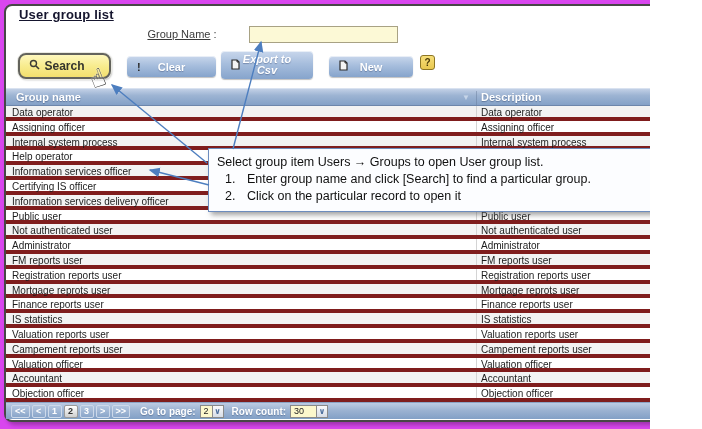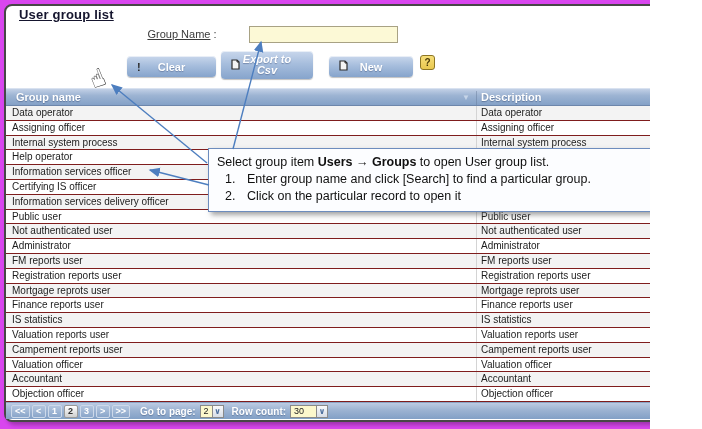--- a/index.html
+++ b/index.html
@@ -48,21 +48,21 @@
                 background:linear-gradient(to bottom,#c2d0e6 0%,#9db4d3 40%,#84a1c7 100%);
                 border-top:1px solid #d9e2f0; border-bottom:1px solid #6d86ab; }
   .tbl-header .hcell { position:absolute; top:0; font-size:11px; font-weight:bold; color:#fff;
                        line-height:17px; text-shadow:0 1px 1px rgba(40,60,100,.45); }
   .hcell.group { left:10px; }
   .hcell.desc  { left:475px; }
   .sort-ind { position:absolute; left:456px; top:1px; font-size:8px; color:rgba(235,242,252,.55); line-height:16px; }
   .hdr-divider { position:absolute; left:470px; top:2px; width:1px; height:14px; background:rgba(100,120,150,.45); }
 
   .tbl-body { position:absolute; left:6px; top:106px; width:688px; height:296px; background:#fff; }
-  .trow { position:relative; width:100%; height:14.8px; border-bottom:1px solid #7f1d1d; background:#fff; }
+  .trow { position:relative; width:100%; height:14.8px; border-bottom:4px solid #7f1d1d; background:#fff; }
   .trow.odd { background:#f3f3f3; }
   .trow .cell-group, .trow .cell-desc { position:absolute; top:0; font-size:10px; color:#1c1c1c;
                                         line-height:13.8px; white-space:nowrap; }
   .trow .cell-group { left:6px; width:462px; overflow:hidden; }
   .trow .cell-desc  { left:475px; width:208px; overflow:hidden; }
   .trow .vdiv { position:absolute; left:470px; top:0; width:1px; height:100%; background:#d4d4d4; }
 
   .pager { position:absolute; left:6px; top:402px; width:688px; height:17px;
            background:linear-gradient(to bottom,#bccbe3 0%,#9cb3d2 45%,#82a0c6 100%);
            border-top:1px solid #8ba3c4; display:flex; align-items:center; padding-left:5px;
@@ -78,21 +78,21 @@
                       color:#222; font-size:9px; line-height:11px; padding:0 3px; min-width:11px; }
   .fake-select.wide .val { min-width:26px; }
   .fake-select .arr { width:12px; background:linear-gradient(to bottom,#fafafa,#d7dde6);
                       border:1px solid #8a8a8a; color:#4d6f9d; font-size:8px; line-height:11px;
                       text-align:center; font-weight:bold; }
 
   .callout { position:absolute; left:208px; top:148px; width:482px; height:64px;
              background:#fcfdff; border:1px solid #6d8cbd;
              box-shadow:3px 3px 5px rgba(90,90,90,.55); z-index:30;
              font-size:12.5px; color:#101010; padding:5px 8px 4px 8px; line-height:17px; }
-  .callout b { font-weight:bold; }
+  .callout b { font-weight:normal; }
   .callout .citem { display:flex; }
   .callout .cnum { width:30px; padding-left:8px; }
 
   .anno-svg { position:absolute; left:0; top:0; width:702px; height:429px;
               pointer-events:none; z-index:40; }
 
   .cursor-hand { position:absolute; left:90px; top:64px; z-index:45; font-size:25px;
                  color:#2b2b2b; transform:rotate(-22deg); text-shadow:0 0 2px #fff, 0 0 1px #fff;
                  pointer-events:none; }
 </style>
@@ -101,20 +101,29 @@
 
 <div class="page">
 
   <div class="window"></div>
 
   <div class="page-title">User group list</div>
 
   <div class="search-label"><span class="lbl">Group Name</span><span> :</span></div>
   <input class="search-input" type="text" value="" style="">
 
+  <button class="btn-search">
+    <span class="micon">
+      <svg width="11" height="11" viewBox="0 0 11 11">
+          <circle cx="4.5" cy="4.5" r="3" fill="none" stroke="#3c3c34" stroke-width="1.4"></circle>
+          <line x1="7" y1="7" x2="10" y2="10" stroke="#3c3c34" stroke-width="1.6"></line>
+        </svg>
+    </span>
+    <span>Search</span>
+  </button>
 
   <button class="btn-blue btn-clear">
     <span class="bicon">!</span>
     <span>Clear</span>
   </button>
 
   <button class="btn-blue btn-export">
     <span class="bicon">
       <svg width="9" height="11" viewBox="0 0 9 11">
           <path d="M1 1 h5 l2 2 v7 h-7 z" fill="#f4f4f4" stroke="#2c2c2c" stroke-width="1.2"></path>

